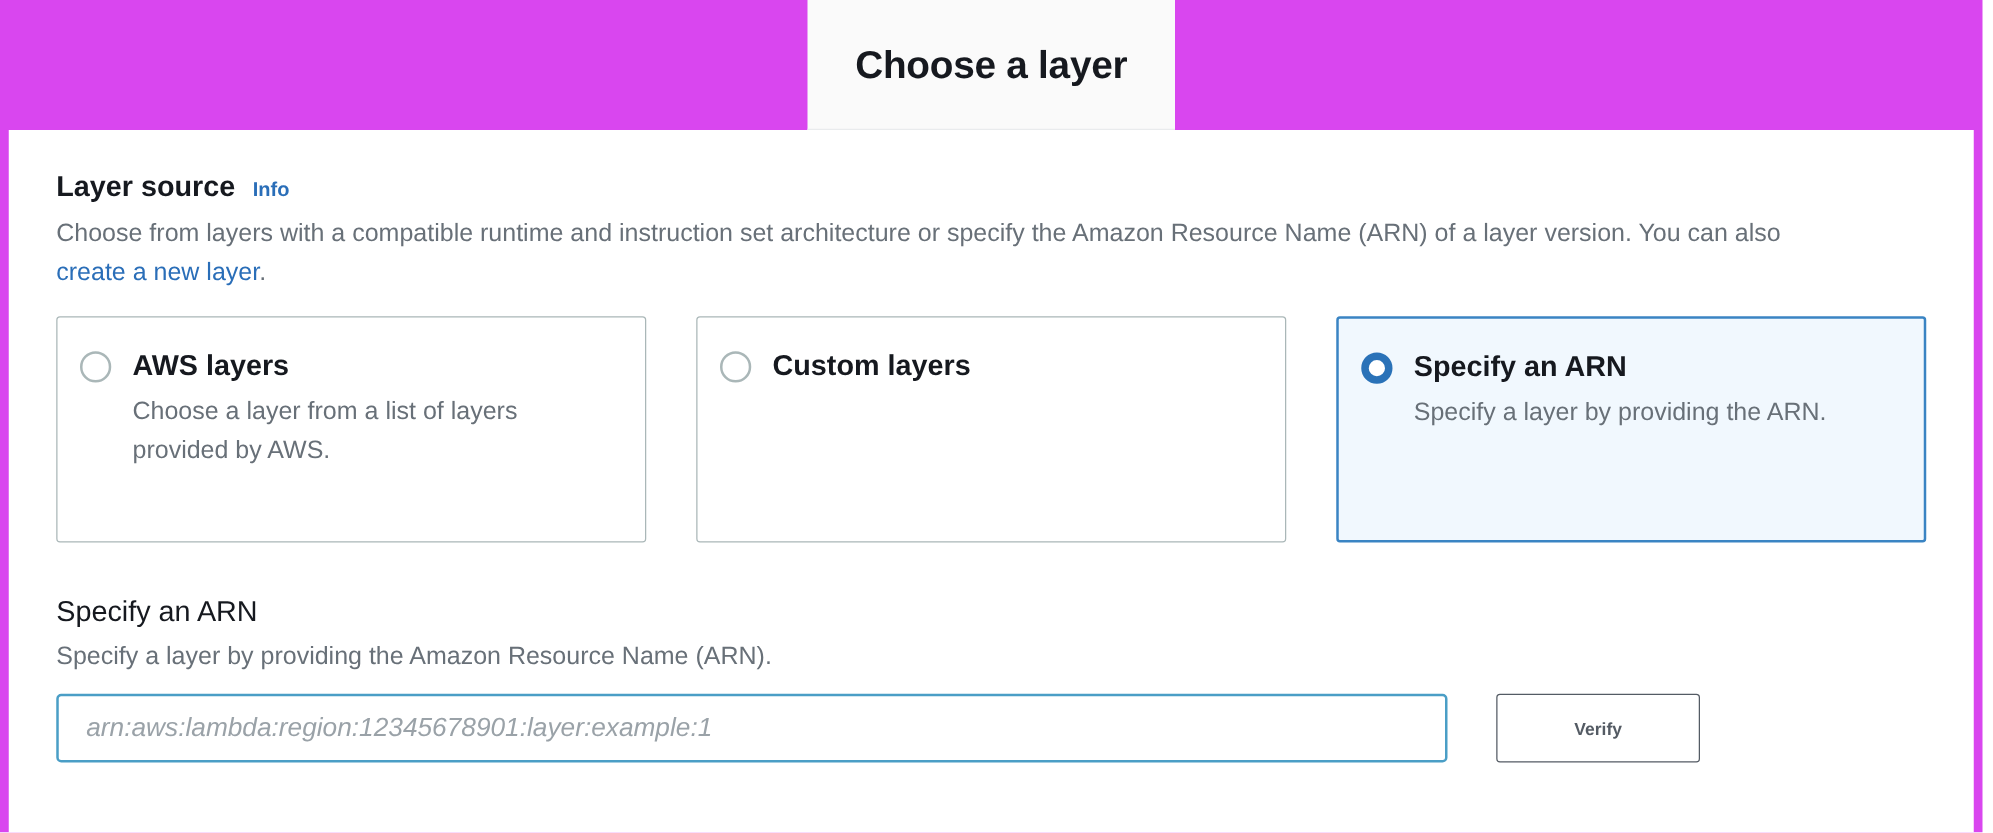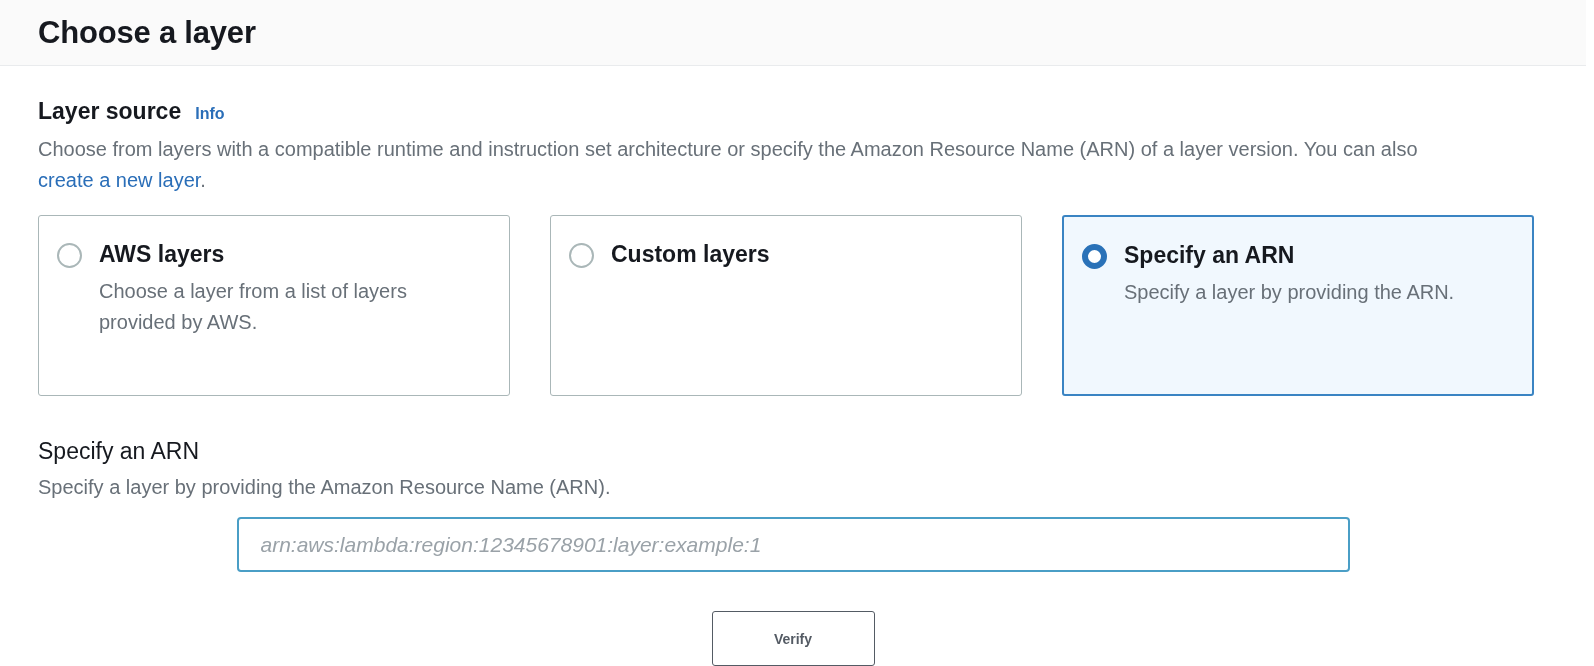--- a/index.html
+++ b/index.html
@@ -11,23 +11,24 @@
     width: 1594px;
     height: 666px;
     font-family: "Liberation Sans", sans-serif;
     color: #16191f;
     overflow: hidden;
   }
 
   .modal {
     width: 1586px;
     height: 666px;
-    background: #3b82f6;
+    background: #d946ef;
     display: flex;
     flex-direction: column;
+    align-items: center;
   }
 
   
   .modal-header {
     height: 104px;
     box-sizing: border-box;
     background: #fafafa;
     border-bottom: 1px solid #e9ebed;
     display: flex;
     align-items: center;
@@ -151,21 +152,20 @@
     font-size: 20px;
     line-height: 30px;
     color: #687078;
   }
 
   .arn-input-row {
     display: flex;
     align-items: center;
     gap: 39px;
     margin-top: 15px;
-    flex-direction: column;
   }
   .arn-input {
     width: 1113px;
     height: 55px;
     box-sizing: border-box;
     border: 2px solid #4a9ec6;
     border-radius: 4px;
     background: #ffffff;
     font-family: "Liberation Sans", sans-serif;
     font-size: 21px;

